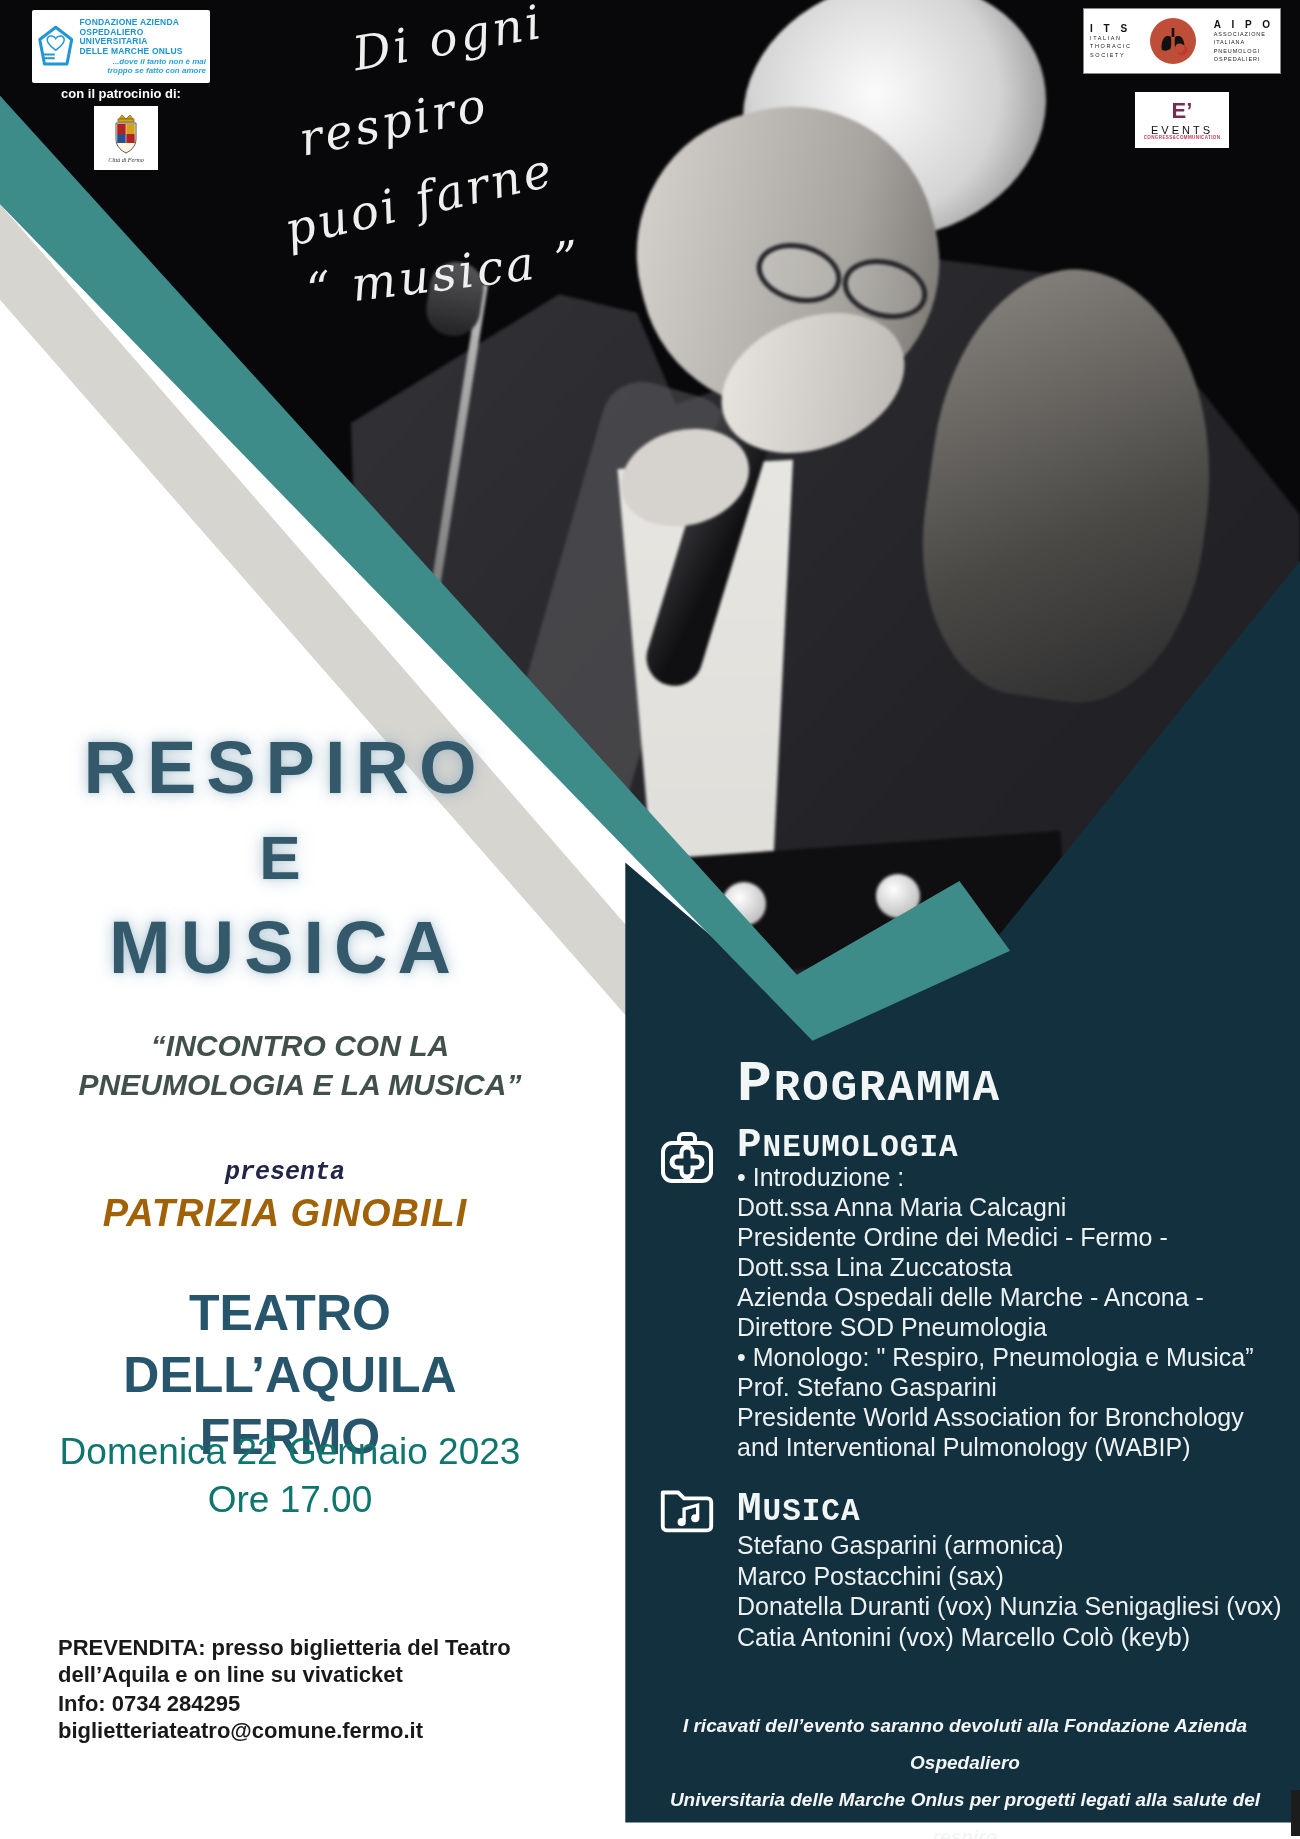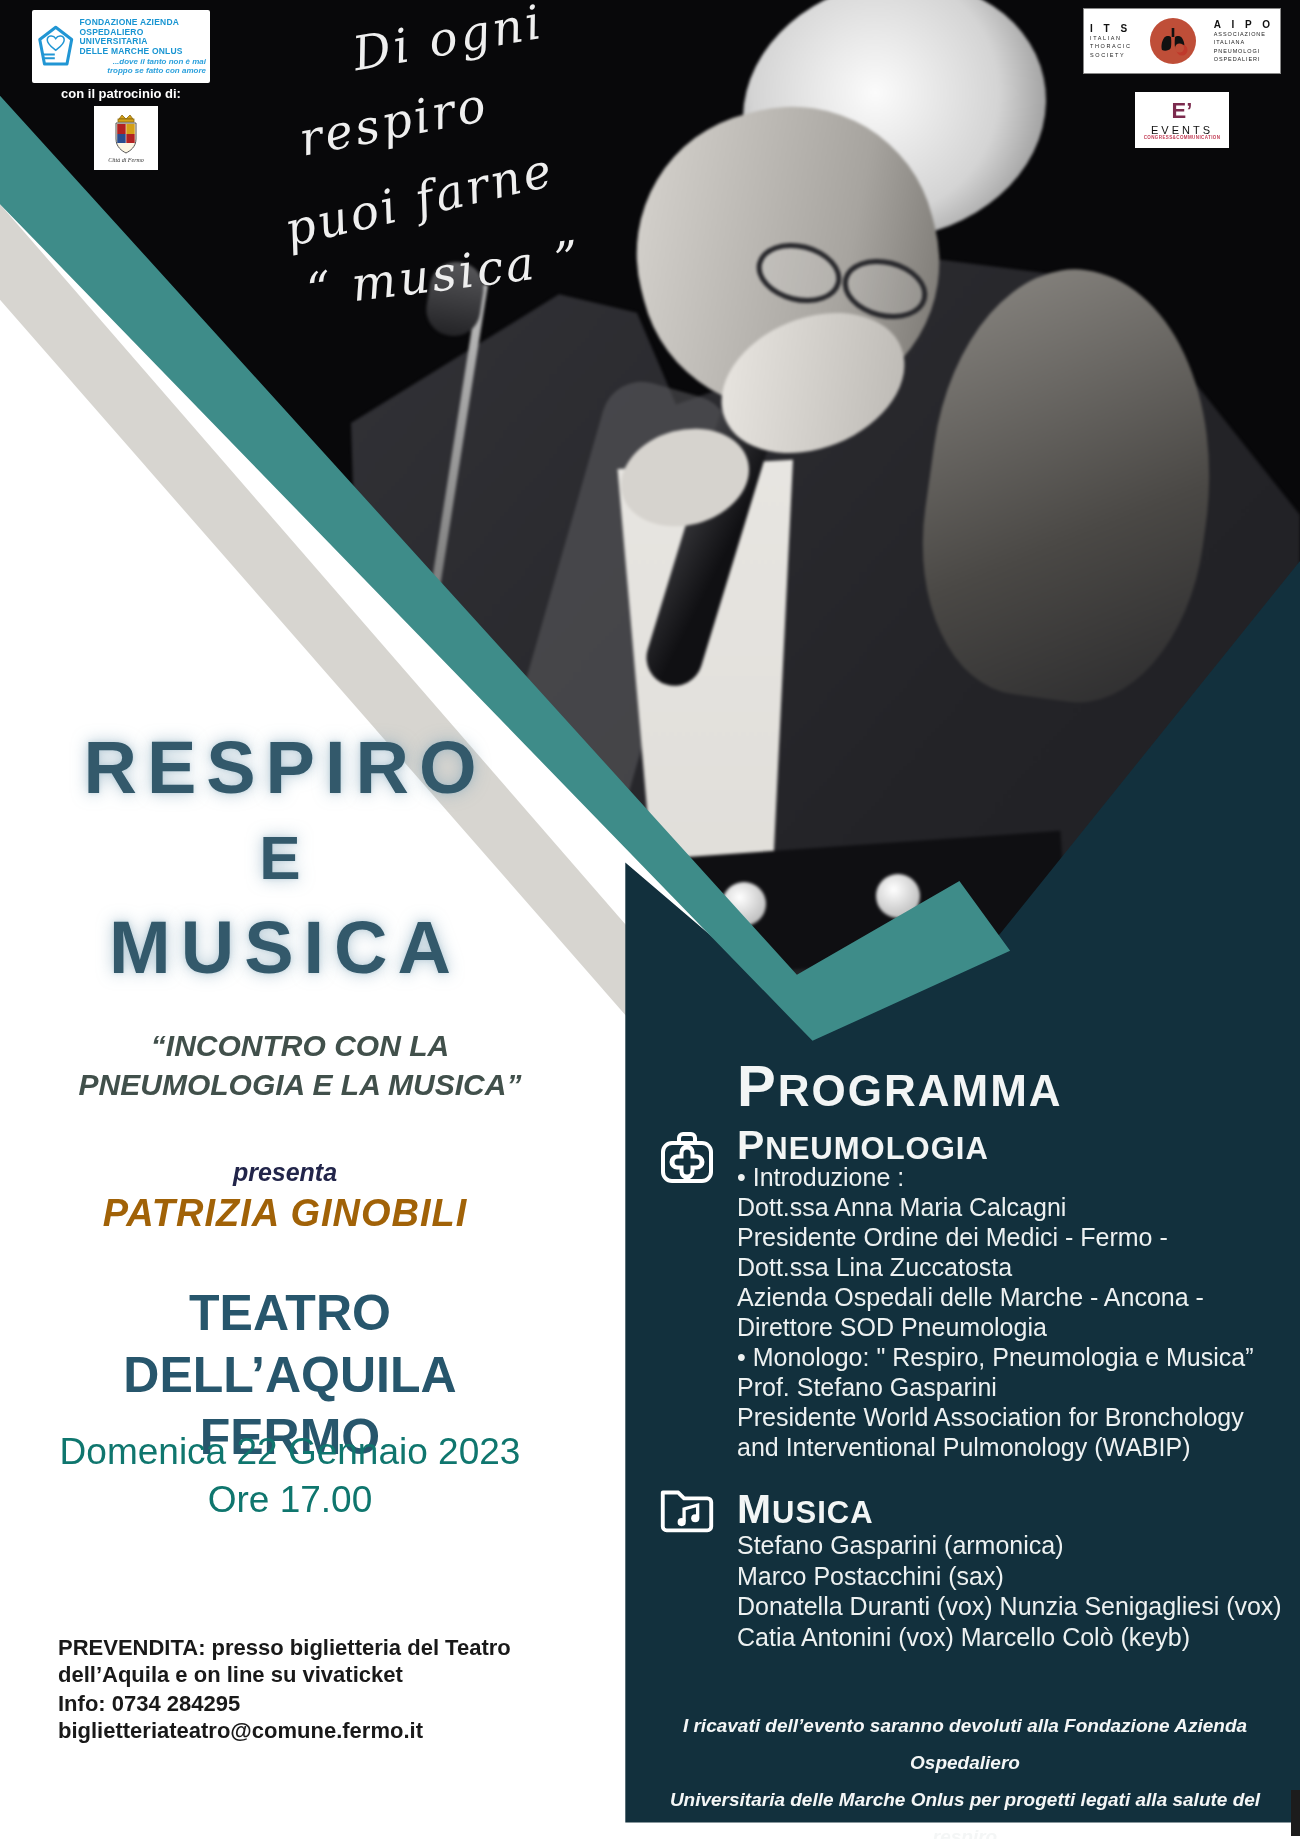--- a/index.html
+++ b/index.html
@@ -76,30 +76,30 @@
   .ev-events{font-size:11px;letter-spacing:3px;color:#111;}
   .ev-sub{font-size:4.5px;font-weight:bold;color:#c23b54;letter-spacing:.4px;}
 
   
   .lcol{position:absolute;text-align:center;}
   .title-block{left:30px;top:722px;width:510px;color:#33596b;font-weight:bold;letter-spacing:10px;
                text-shadow:0 0 16px rgba(130,165,185,.65),0 0 4px rgba(150,185,200,.4);}
   .title-l1,.title-l3{font-size:74px;line-height:92px;}
   .title-l2{font-size:62px;line-height:88px;}
   .subtitle{left:20px;top:1026px;width:560px;font-size:30px;line-height:39px;font-weight:bold;font-style:italic;color:#41504b;}
-  .presenta{left:30px;top:1158px;width:510px;font-size:25px;font-weight:bold;font-style:italic;color:#22254a;}
+  .presenta{left:30px;top:1158px;width:510px;font-size:25px;font-weight:bold;font-style:italic;color:#22254a;font-family:Liberation Mono, monospace;}
   .patrizia{left:30px;top:1192px;width:510px;font-size:38px;font-weight:bold;font-style:italic;color:#a16207;letter-spacing:1px;}
   .venue{left:20px;top:1282px;width:540px;font-size:50px;line-height:62px;font-weight:bold;color:#27566c;}
   .datetime{left:20px;top:1428px;width:540px;font-size:37px;line-height:48px;color:#0f766e;}
   .presale{left:58px;top:1634px;width:490px;text-align:left;font-size:22px;line-height:27px;font-weight:bold;color:#191919;}
   .info{left:58px;top:1690px;width:490px;text-align:left;font-size:22px;line-height:27px;font-weight:bold;color:#191919;}
 
   
   .panel-text{color:#edf1f1;}
-  .sc-title{text-transform:uppercase;font-weight:bold;color:#f2f5f5;}
+  .sc-title{text-transform:uppercase;font-weight:bold;color:#f2f5f5;font-family:Liberation Mono, monospace;}
   .sc-title::first-letter{font-size:1.32em;}
   .program-title{position:absolute;left:737px;top:1052px;font-size:44px;letter-spacing:2px;}
   .pneumo-title{position:absolute;left:737px;top:1122px;font-size:31px;letter-spacing:1px;}
   .musica-title{position:absolute;left:737px;top:1486px;font-size:31px;letter-spacing:1px;}
   .icon-box{position:absolute;}
   .kit-icon{left:655px;top:1124px;width:64px;height:64px;}
   .folder-icon{left:656px;top:1478px;width:62px;height:62px;}
   .pneumo-lines{position:absolute;left:737px;top:1162px;font-size:25px;line-height:30px;}
   .musica-lines{position:absolute;left:737px;top:1530px;font-size:25px;line-height:30.5px;}
   .panel-footer{position:absolute;left:640px;top:1707px;width:650px;text-align:center;

